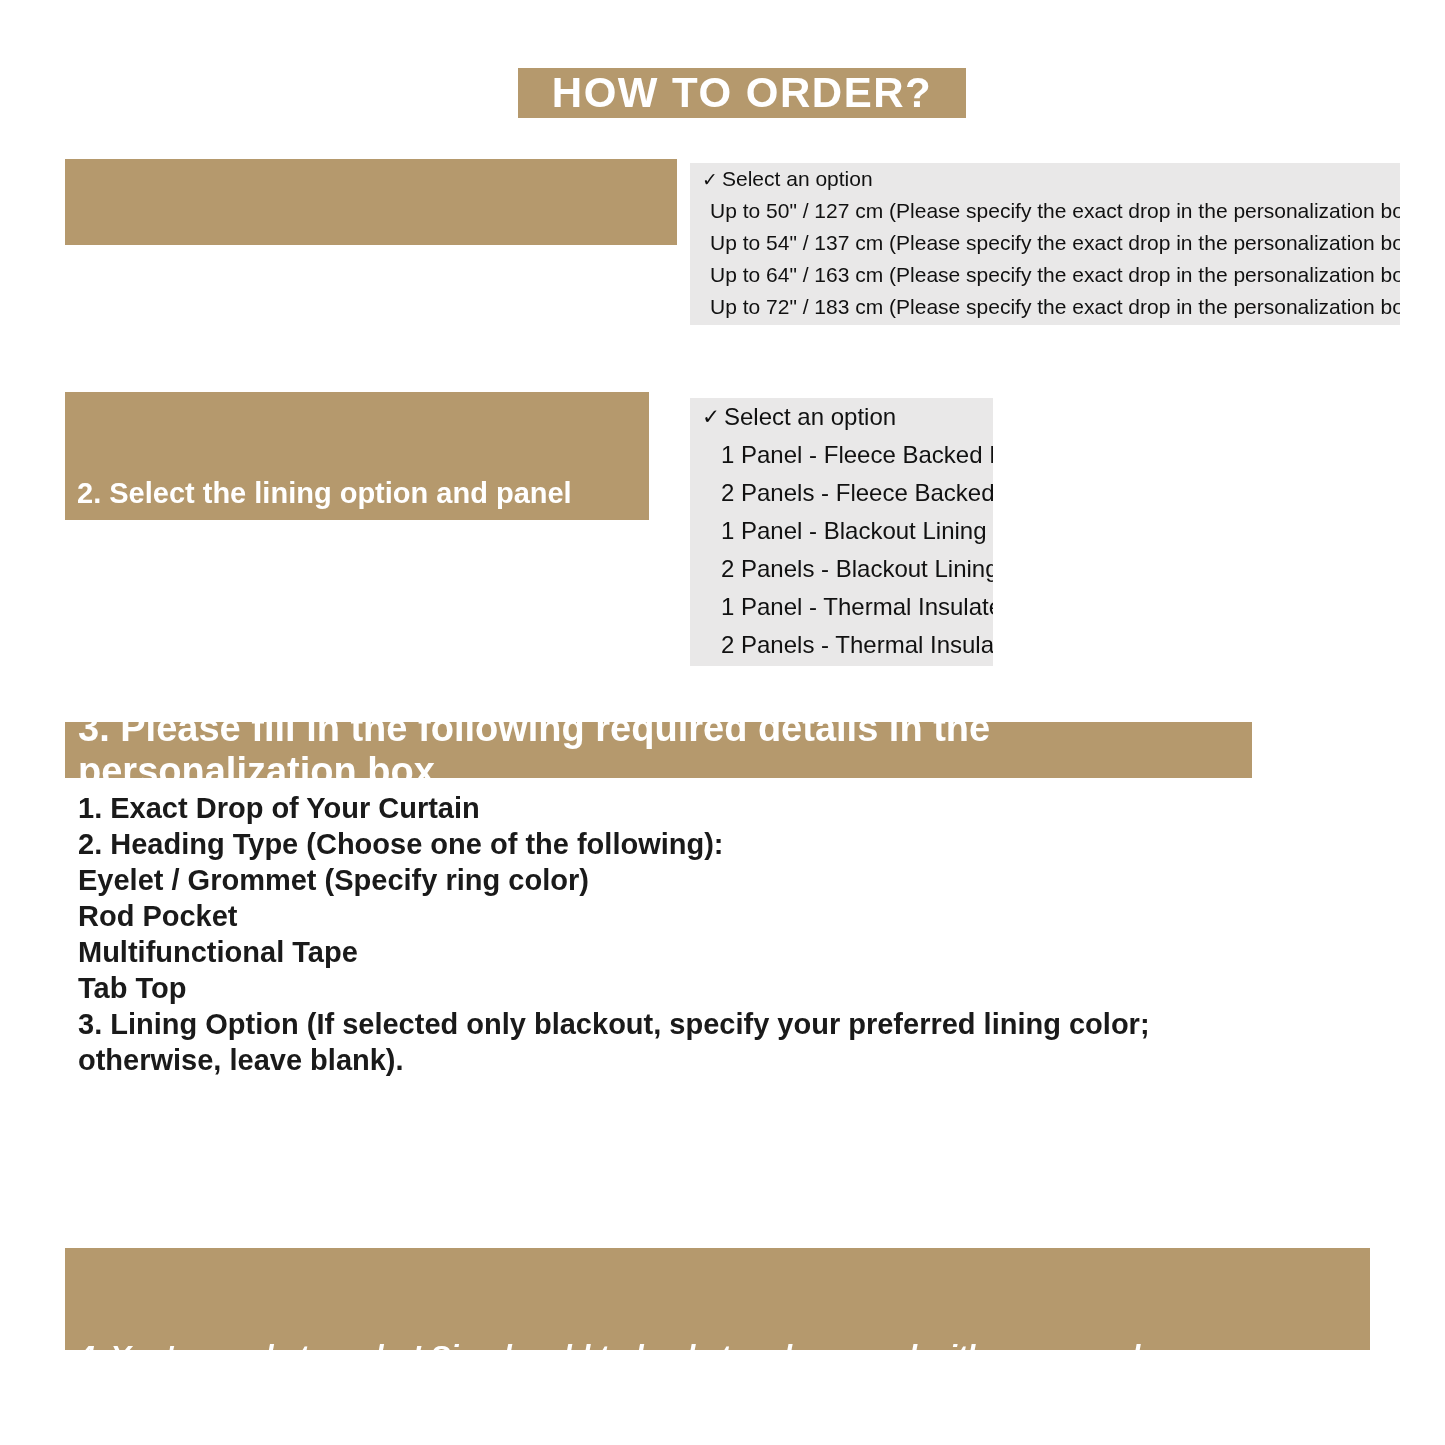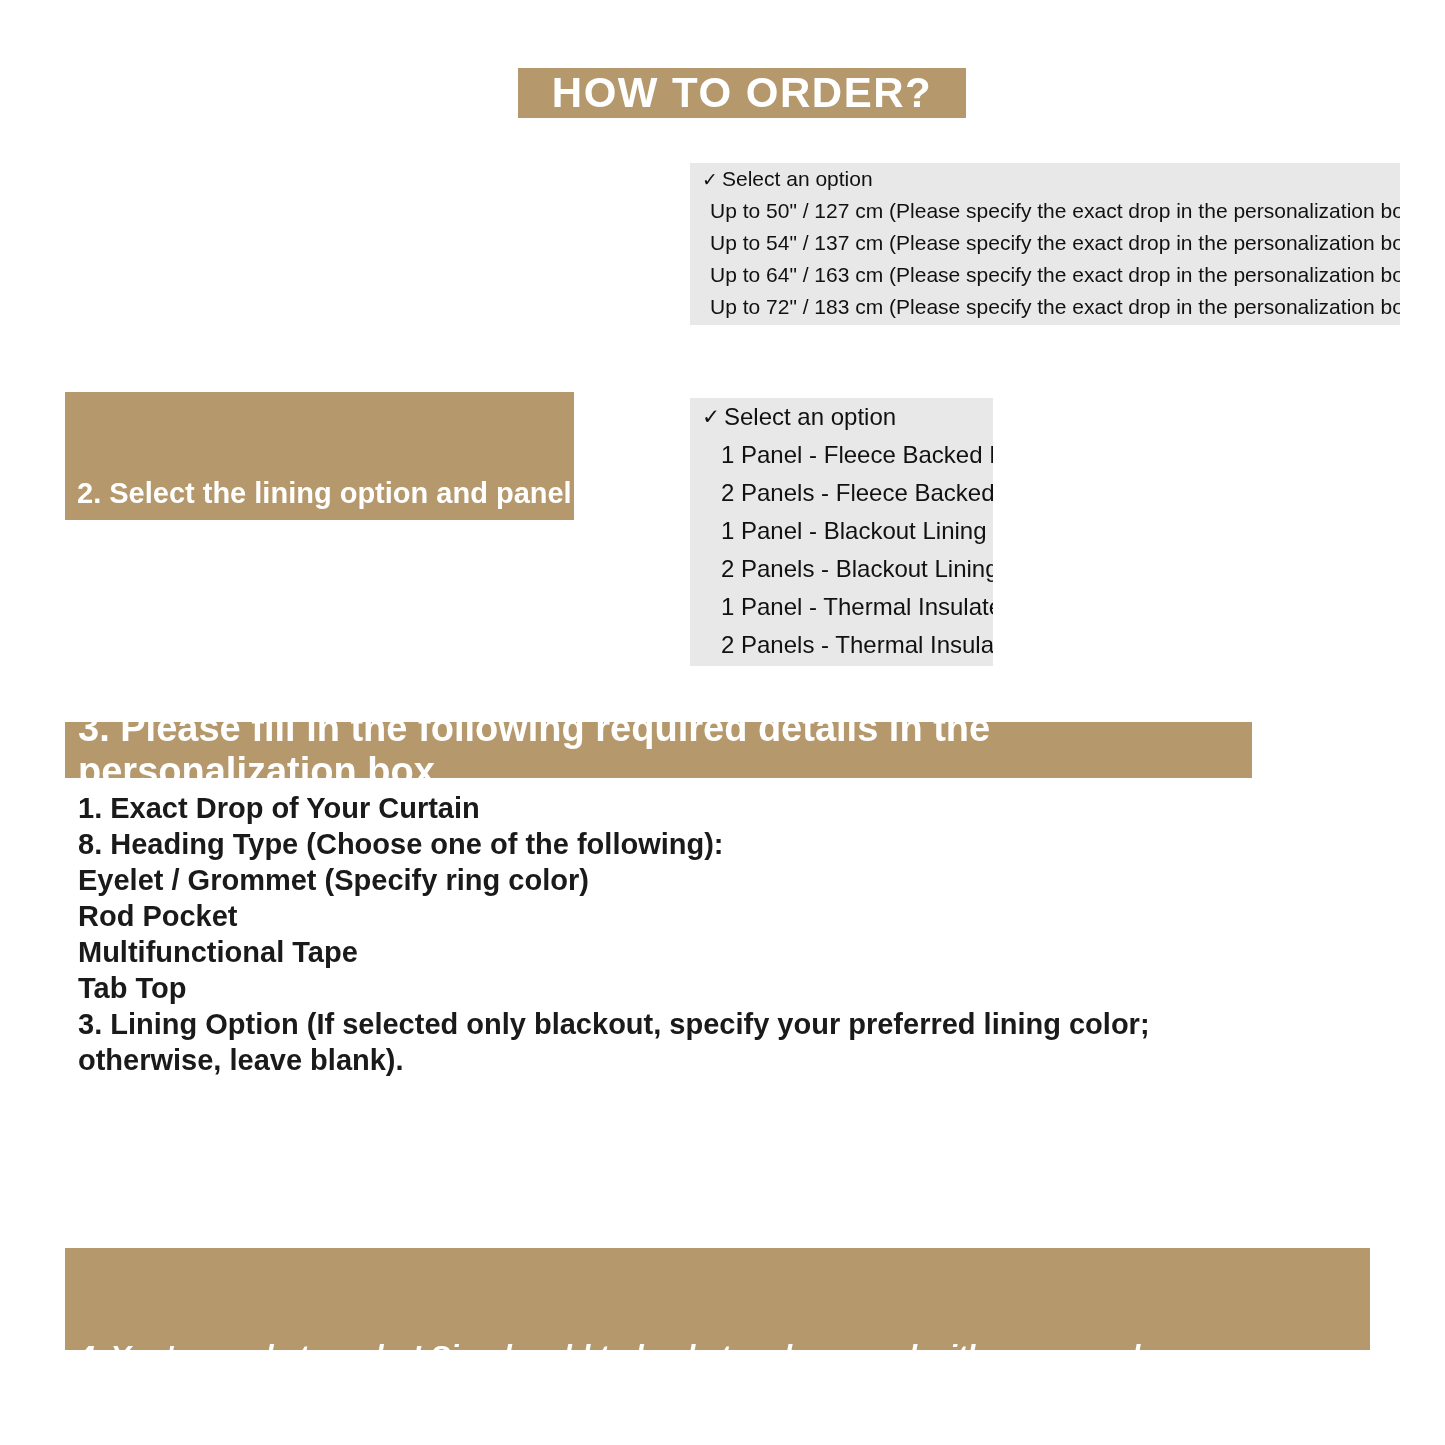--- a/index.html
+++ b/index.html
@@ -22,21 +22,21 @@
     left:518px;top:68px;width:448px;height:50px;
     display:flex;align-items:center;justify-content:center;
     font-size:42px;letter-spacing:1.5px;
   }
   .step1-banner{
     left:65px;top:159px;width:612px;height:86px;
     font-size:29px;line-height:38px;
     padding:5px 0 0 12px;white-space:pre;
   }
   .step2-banner{
-    left:65px;top:392px;width:509px;height:128px;
+    left:65px;top:392px;width:584px;height:128px;
     font-size:29px;line-height:38px;
     padding:6px 0 0 12px;white-space:pre;
   }
   .step3-banner{
     left:65px;top:722px;width:1187px;height:56px;
     display:flex;align-items:center;
     font-size:38px;padding-left:13px;
   }
   .step4-banner{
     left:65px;top:1248px;width:1305px;height:102px;
@@ -84,20 +84,24 @@
 </style>
 </head>
 <body>
 
 <div id="canvas">
 
   <div class="abs banner title-banner">
     <span>HOW TO ORDER?</span>
   </div>
 
+  <div class="abs banner step1-banner">
+    <div>1. Select the curtain drop range from</div>
+    <div> the ‘Length’ menu.</div>
+  </div>
 
   <div class="abs dropdown dd-length">
     <div class="dd-row selected">
       <span class="check">✓</span>
       <span>Select an option</span>
     </div>
     <div class="dd-row option">
       <span>Up to 50" / 127 cm (Please specify the exact drop in the personalization box)</span>
     </div>
     <div class="dd-row option">
@@ -141,21 +145,21 @@
       <span>2 Panels - Thermal Insula</span>
     </div>
   </div>
 
   <div class="abs banner step3-banner">
     <span>3. Please fill in the following required details in the personalization box</span>
   </div>
 
   <div class="abs details">
     <div class="block d-item1">1. Exact Drop of Your Curtain</div>
-    <div class="block d-item2">8. Heading Type (Choose one of the following):</div>
+    <div class="block d-item2">2. Heading Type (Choose one of the following):</div>
     <div class="block d-headings">
       <div>Eyelet / Grommet (Specify ring color)</div>
       <div>Rod Pocket</div>
       <div>Multifunctional Tape</div>
       <div>Tab Top</div>
     </div>
     <div class="block d-item3">
       <div>3. Lining Option (If selected only blackout, specify your preferred lining color;</div>
       <div>otherwise, leave blank).</div>
     </div>

